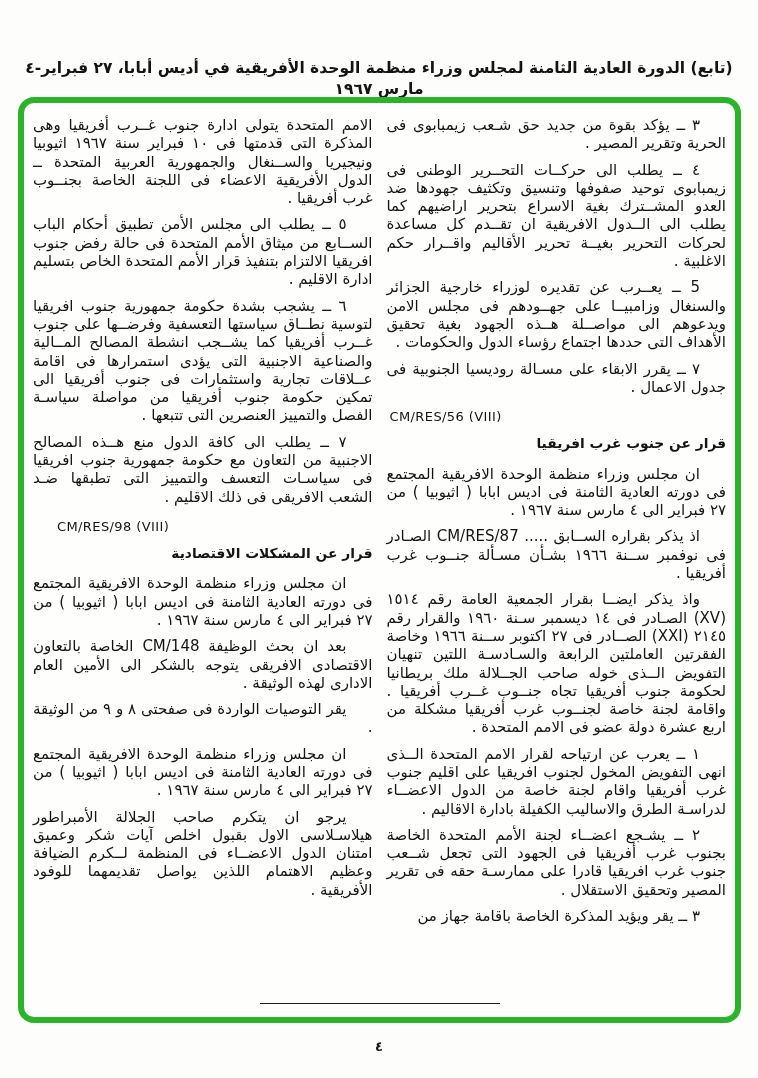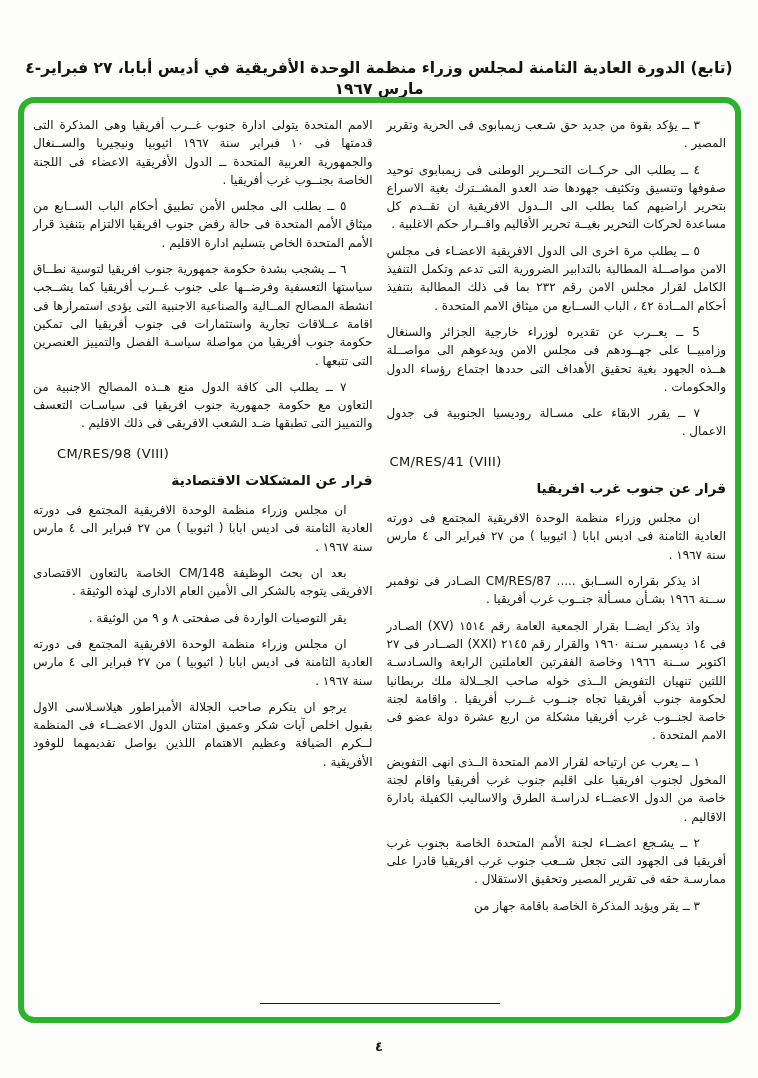--- a/index.html
+++ b/index.html
@@ -24,21 +24,21 @@
     border:6px solid #2cb32c;border-radius:16px;background:#fefefd;
     box-sizing:border-box;
   }
   .columns{
     position:absolute;top:0;right:0;left:0;bottom:0;
     display:flex;direction:rtl;gap:14px;
     padding:13px 9px 36px 9px;box-sizing:border-box;
   }
   .col{flex:1;min-width:0;direction:rtl;}
   .para{
-    font-size:12px;line-height:18.3px;text-align:justify;
+    font-size:15px;line-height:18.3px;text-align:justify;
     text-indent:26px;margin:0 0 8px 0;
   }
   .para.no-indent{text-indent:0;}
   .ref-code{
     direction:ltr;text-align:left;font-size:13px;
     margin:13px 0 9px 0;letter-spacing:.4px;
   }
   .col-left .ref-code{padding-left:24px;}
   .col-right .ref-code{padding-left:3px;}
   .res-heading{
@@ -61,24 +61,23 @@
   <div class="title">(تابع) الدورة العادية الثامنة لمجلس وزراء منظمة الوحدة الأفريقية في أديس أبابا، ٢٧ فبراير-٤ مارس ١٩٦٧</div>
   <div class="source">المصدر: "قرارات وتوصيات وبيانات منظمة الوحدة الأفريقية ١٩٦٣-١٩٨٣، وزارة الخارجية، جمهورية مصر العربية، ط ١٩٨٥، ص١٠٠-١٠٣"</div>
 </header>
 
 <div class="frame">
   <div class="columns">
 
     <div class="col col-right">
       <p class="para">٣ ــ يؤكد بقوة من جديد حق شـعب زيمبابوى فى الحرية وتقرير المصير .</p>
       <p class="para">٤ ــ يطلب الى حركــات التحــرير الوطنى فى زيمبابوى توحيد صفوفها وتنسيق وتكثيف جهودها ضد العدو المشــترك بغية الاسراع بتحرير اراضيهم كما يطلب الى الــدول الافريقية ان تقــدم كل مساعدة لحركات التحرير بغيــة تحرير الأقاليم واقــرار حكم الاغلبية .</p>
-      <p class="para">٥ ــ يطلب مرة اخرى الى الدول الافريقية الاعضـاء فى مجلس الامن مواصــلة المطالبة بالتدابير الضرورية التى تدعم وتكمل التنفيذ الكامل لقرار مجلس الامن رقم ٢٣٢ بما فى ذلك المطالبة بتنفيذ أحكام المــادة ٤٢ ، الباب الســابع من ميثاق الامم المتحدة .</p>
       <p class="para">5 ــ يعــرب عن تقديره لوزراء خارجية الجزائر والسنغال وزامبيــا على جهــودهم فى مجلس الامن ويدعوهم الى مواصــلة هــذه الجهود بغية تحقيق الأهداف التى حددها اجتماع رؤساء الدول والحكومات .</p>
       <p class="para">٧ ــ يقرر الابقاء على مسـالة روديسيا الجنوبية فى جدول الاعمال .</p>
-      <div class="ref-code">CM/RES/41 (VIII)</div>
+      <div class="ref-code">CM/RES/56 (VIII)</div>
       <div class="res-heading">قرار عن جنوب غرب افريقيا</div>
       <p class="para">ان مجلس وزراء منظمة الوحدة الافريقية المجتمع فى دورته العادية الثامنة فى اديس ابابا ( اثيوبيا ) من ٢٧ فبراير الى ٤ مارس سنة ١٩٦٧ .</p>
       <p class="para">اذ يذكر بقراره الســابق ..... CM/RES/87 الصـادر فى نوفمبر ســنة ١٩٦٦ بشـأن مسـألة جنــوب غرب أفريقيا .</p>
       <p class="para">واذ يذكر ايضــا بقرار الجمعية العامة رقم ١٥١٤ (XV) الصـادر فى ١٤ ديسمبر سـنة ١٩٦٠ والقرار رقم ٢١٤٥ (XXI) الصــادر فى ٢٧ اكتوبر ســنة ١٩٦٦ وخاصة الفقرتين العاملتين الرابعة والسـادسـة اللتين تنهيان التفويض الــذى خوله صاحب الجــلالة ملك بريطانيا لحكومة جنوب أفريقيا تجاه جنــوب غــرب أفريقيا . واقامة لجنة خاصة لجنــوب غرب أفريقيا مشكلة من اربع عشرة دولة عضو فى الامم المتحدة .</p>
       <p class="para">١ ــ يعرب عن ارتياحه لقرار الامم المتحدة الــذى انهى التفويض المخول لجنوب افريقيا على اقليم جنوب غرب أفريقيا واقام لجنة خاصة من الدول الاعضــاء لدراسـة الطرق والاساليب الكفيلة بادارة الاقاليم .</p>
       <p class="para">٢ ــ يشـجع اعضــاء لجنة الأمم المتحدة الخاصة بجنوب غرب أفريقيا فى الجهود التى تجعل شــعب جنوب غرب افريقيا قادرا على ممارسـة حقه فى تقرير المصير وتحقيق الاستقلال .</p>
       <p class="para">٣ ــ يقر ويؤيد المذكرة الخاصة باقامة جهاز من</p>
     </div>
 
     <div class="col col-left">

